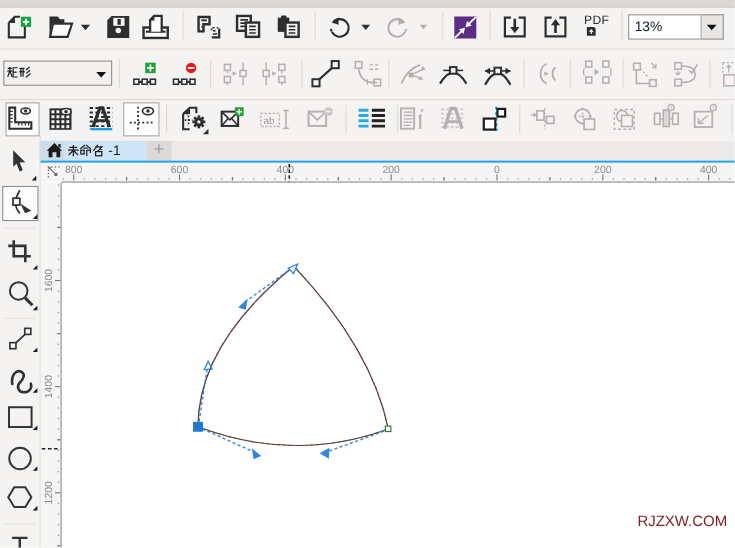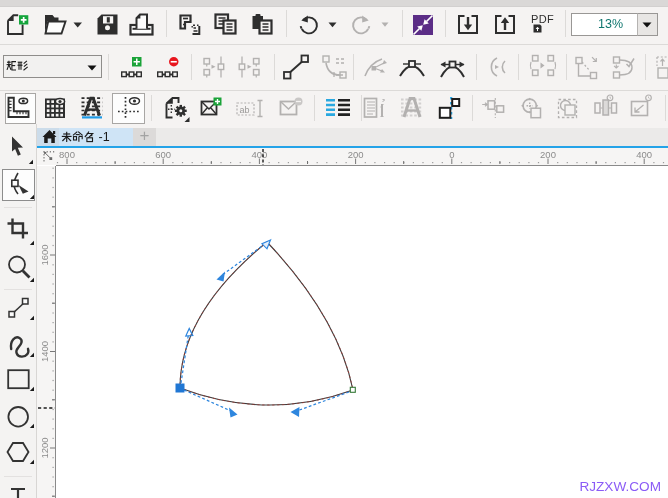--- a/index.html
+++ b/index.html
@@ -15,21 +15,21 @@
 #blueline{left:36px;top:146px;width:632px;height:2px;background:#24a3e8}
 #toolbox{left:0;top:124px;width:36px;height:374px;background:#f4f3f2}
 #corner{left:37px;top:148px;width:19px;height:17px;background:#f6f5f4}
 #hruler{left:56px;top:148px;width:612px;height:17px;background:#f6f5f4}
 #vruler{left:37px;top:166px;width:18px;height:332px;background:#f6f5f4}
 #canvas{left:56px;top:166px;width:612px;height:332px;background:#fff}
 #tbsep{left:36px;top:124px;width:1px;height:374px;background:#d8d6d4}
 #hborder{left:56px;top:165px;width:612px;height:1px;background:#8a8a8a}
 #vborder{left:55px;top:166px;width:1px;height:332px;background:#8a8a8a}
 .tsep{position:absolute;left:4px;width:28px;height:1px;background:#e3e1e0}
-#wm{right:7px;bottom:4px;color:#8b5cf6;font-size:13.6px}
+#wm{right:7px;bottom:17px;color:#7f1d1d;font-size:13.6px}
 </style></head>
 <body>
 <div class="abs" id="row1"></div>
 <div class="abs" id="topstrip"></div>
 <div class="abs" id="row2"></div>
 <div class="abs" id="row3"></div>
 <div class="abs" id="tabbar"></div>
 <div class="abs" id="tab1"></div>
 <div class="abs" style="left:37px;top:128px;width:22px;height:18px;background:#ccdcea"></div>
 <div class="abs" id="plusbtn">+</div>
@@ -127,21 +127,21 @@
 <path d="M5.8 8 L14.2 8 L10 2.2 Z" fill="#2e2e2e"></path>
 </svg>
 <div class="abs" style="left:531px;top:13px;font-size:11px;font-weight:normal;color:#2e2e2e;letter-spacing:0.3px">PDF</div>
 <svg class="abs" style="left:533px;top:24px" width="9" height="9" viewBox="0 0 9 9">
 <path d="M0.5 0.5 L7 0.5 L8.5 2 L8.5 8.5 L0.5 8.5 Z" fill="#2e2e2e"></path>
 <path d="M4.5 7 L4.5 3.5 M3 5 L4.5 3.2 L6 5" stroke="#fff" stroke-width="1"></path>
 </svg>
 <div class="vsep" style="left:565px;top:10px;height:27px"></div>
 <div class="abs" style="left:571px;top:13px;width:84px;height:21px;background:#fff;border:1px solid #999795"></div>
 <div class="abs" style="left:637px;top:13px;width:19px;height:21px;background:#e8e6e4;border:1px solid #999795;border-left:1px solid #b5b3b1"></div>
-<div class="abs" style="left:598px;top:17px;font-size:12.5px;color:#0f766e">13%</div>
+<div class="abs" style="left:577px;top:17px;font-size:12.5px;color:#0f172a">13%</div>
 <svg class="abs" style="left:642px;top:22px" width="10" height="6" viewBox="0 0 10 6">
     <path d="M0.5 0.5 L9.5 0.5 L5 5.5 Z" fill="#111"></path>
   </svg>
 <div class="abs" style="left:2.5px;top:55px;width:97px;height:21px;background:#f2f1f0;border:1px solid #8f8d8b"></div>
 
 <svg class="abs" style="left:6px;top:59.5px" width="11" height="11" viewBox="0 0 11 11">
 <g stroke="#1a1a1a" stroke-width="1.1" fill="none">
 <path d="M1 2.2 L4.8 2.2"></path>
 <path d="M0.6 4.6 L5.2 4.6"></path>
 <path d="M2.9 0.8 L2.9 4.6"></path>

